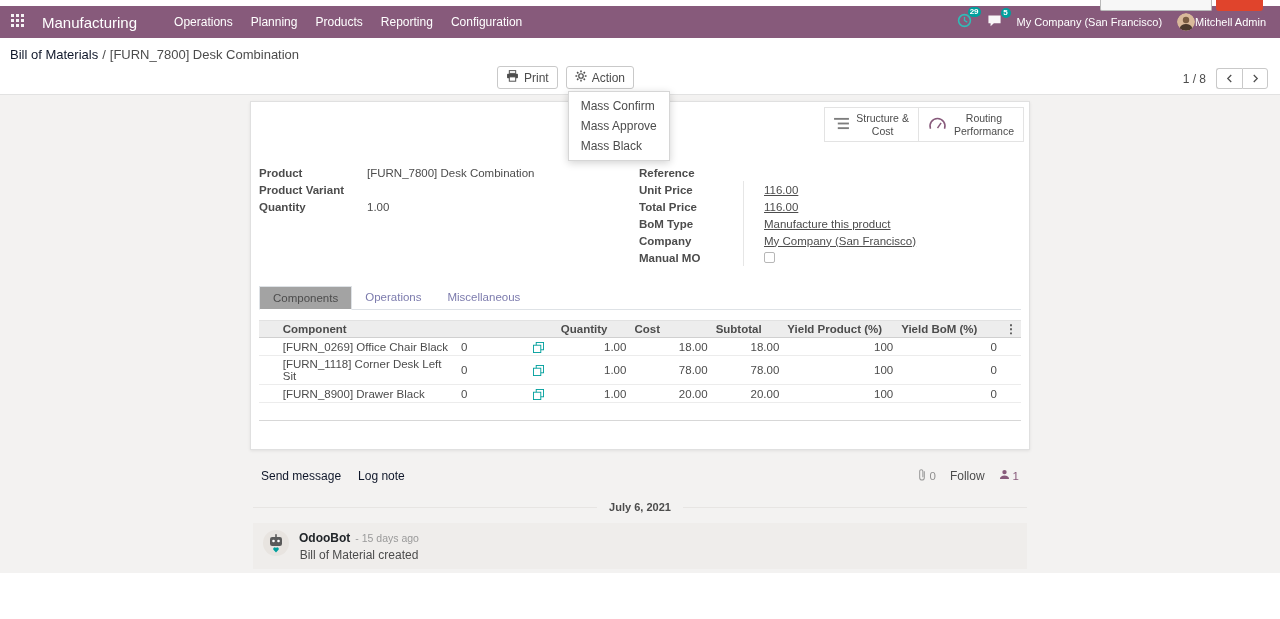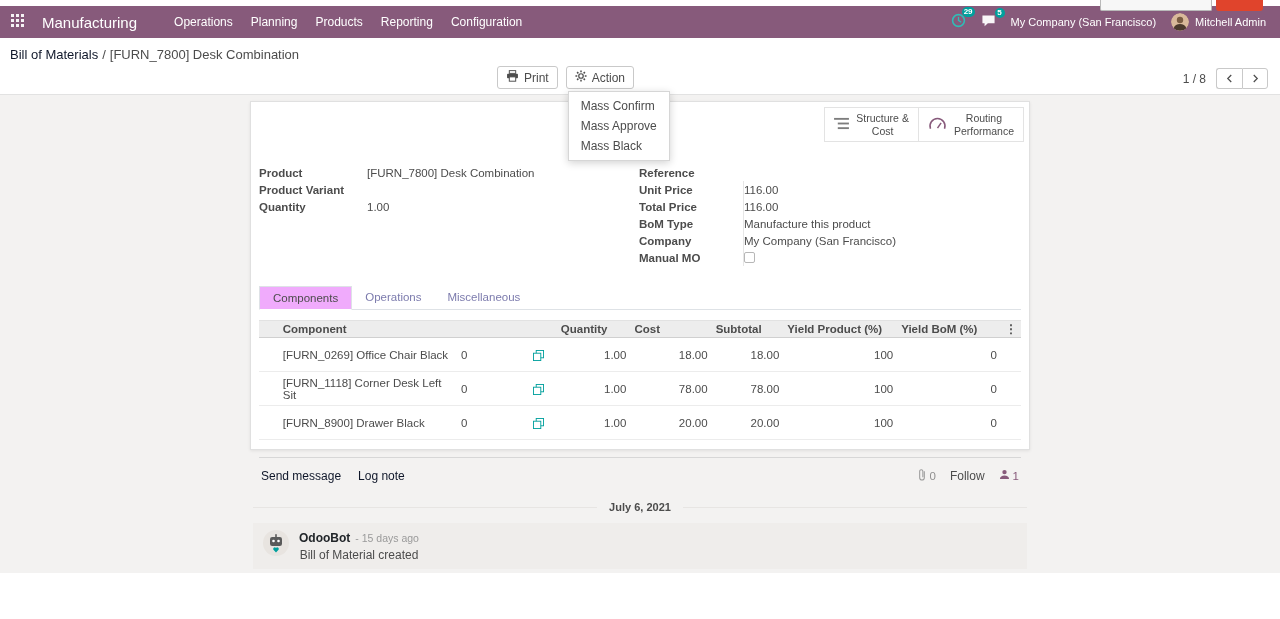--- a/index.html
+++ b/index.html
@@ -22,21 +22,21 @@
   
   .navbar { height:32px; background:#875A7B; display:flex; align-items:center; color:#fff; padding:0 14px 0 0; }
   .apps { width:34px; display:flex; justify-content:center; align-items:center; cursor:pointer; height:100%; }
   .brand { font-size:15px; margin:0 28px 0 8px; cursor:pointer; white-space:nowrap; }
   .nav-menu { display:flex; align-items:center; }
   .nav-item { padding:4px 9px; font-size:12px; cursor:pointer; white-space:nowrap; }
   .nav-right { margin-left:auto; display:flex; align-items:center; gap:15px; }
   .systray { position:relative; cursor:pointer; display:flex; align-items:center; }
   .badge-count { position:absolute; top:-6px; right:-9px; background:#00A09D; color:#fff; font-size:8px; line-height:10px; height:10px; min-width:10px; padding:0 2px; border-radius:6px; text-align:center; font-weight:bold; }
   .company-name { font-size:11px; cursor:pointer; white-space:nowrap; }
-  .user-menu { display:flex; align-items:center; gap:6px; font-size:11px; cursor:pointer; white-space:nowrap; }
+  .user-menu { display:flex; align-items:center; font-size:11px; cursor:pointer; white-space:nowrap; }
   .avatar { width:18px; height:18px; border-radius:50%; overflow:hidden; display:block; }
 
   
   .control-panel { background:#fff; border-bottom:1px solid #e2e2e2; }
   .breadcrumb-row { padding:9px 10px 4px 10px; font-size:13px; }
   .crumb-current { color:#4c4c4c; }
   .crumb-sep { color:#4c4c4c; margin:0 4px; }
 
   .cp-row { position:relative; height:28px; }
   .cp-buttons { position:absolute; left:497px; top:0; display:flex; gap:8px; }
@@ -67,30 +67,30 @@
   .stat-btn + .stat-btn { border-left:none; }
 
   .fields { display:flex; margin:62px 8px 0 8px; }
   .field-group.left { width:380px; }
   .field-group.right { flex:1; }
   .field-row { display:flex; align-items:center; height:17px; font-size:11.5px; }
   .field-label { font-weight:bold; color:#4c4c4c; }
   .field-group.left .field-label { width:108px; flex:none; }
   .field-group.right .field-label { width:104px; flex:none; }
   .field-value { color:#4c4c4c; }
-  .field-group.right .field-value { border-left:1px solid #e6e6e6; padding-left:0; height:17px; display:flex; align-items:center; flex:1; }
+  .field-group.right .field-value { border-left:1px solid #e6e6e6; padding-left:20px; height:17px; display:flex; align-items:center; flex:1;text-decoration:underline; }
   .checkbox { width:11px; height:11px; border:1px solid #b7b7b7; border-radius:2px; background:#fff; display:inline-block; }
 
   .tabs { display:flex; margin:20px 8px 0 8px; border-bottom:1px solid #dee2e6; }
   .tab { padding:5px 13px; font-size:11.5px; color:#7C7BAD; cursor:pointer; margin-bottom:-1px; }
-  .tab.active { color:#4c4c4c; background:#f0abfc; border:1px solid #dee2e6; border-bottom:1px solid #fff; cursor:default; }
+  .tab.active { color:#4c4c4c; background:#a3a3a3; border:1px solid #dee2e6; border-bottom:1px solid #fff; cursor:default; }
 
   table.o-list { width:calc(100% - 16px); margin:10px 8px 0 8px; border-collapse:collapse; font-size:11.5px; border-bottom:1px solid #d7d7d7; }
   table.o-list th { background:#ededed; font-weight:bold; color:#4c4c4c; border-top:1px solid #e2e2e2; border-bottom:1px solid #d0d0d0; padding:2px 4px; height:17px; text-align:left; }
-  table.o-list td { padding:2px 4px; height:34px; border-top:1px solid #ececec; color:#4c4c4c; }
+  table.o-list td { padding:2px 4px; height:18px; border-top:1px solid #ececec; color:#4c4c4c; }
   table.o-list tr:first-child td { border-top:none; }
   .num { text-align:right; }
   .c-handle { width:20px; } .c-name { width:180px; } .c-var { width:65px; } .c-ico { width:36px; text-align:center; }
   .c-qty { width:74px; } .c-cost { width:82px; } .c-sub { width:72px; } .c-yp { width:115px; } .c-yb { width:105px; } .c-dots { width:12px; }
   .dots-btn { font-weight:bold; color:#4c4c4c; cursor:pointer; text-align:center; font-size:12px; line-height:10px; }
   .row-icon { display:inline-flex; vertical-align:middle; cursor:pointer; }
 
   
   .chatter { width:774px; margin:0 auto; padding-top:16px; }
   .chatter-top { display:flex; align-items:center; padding:2px 8px; font-size:12px; }

